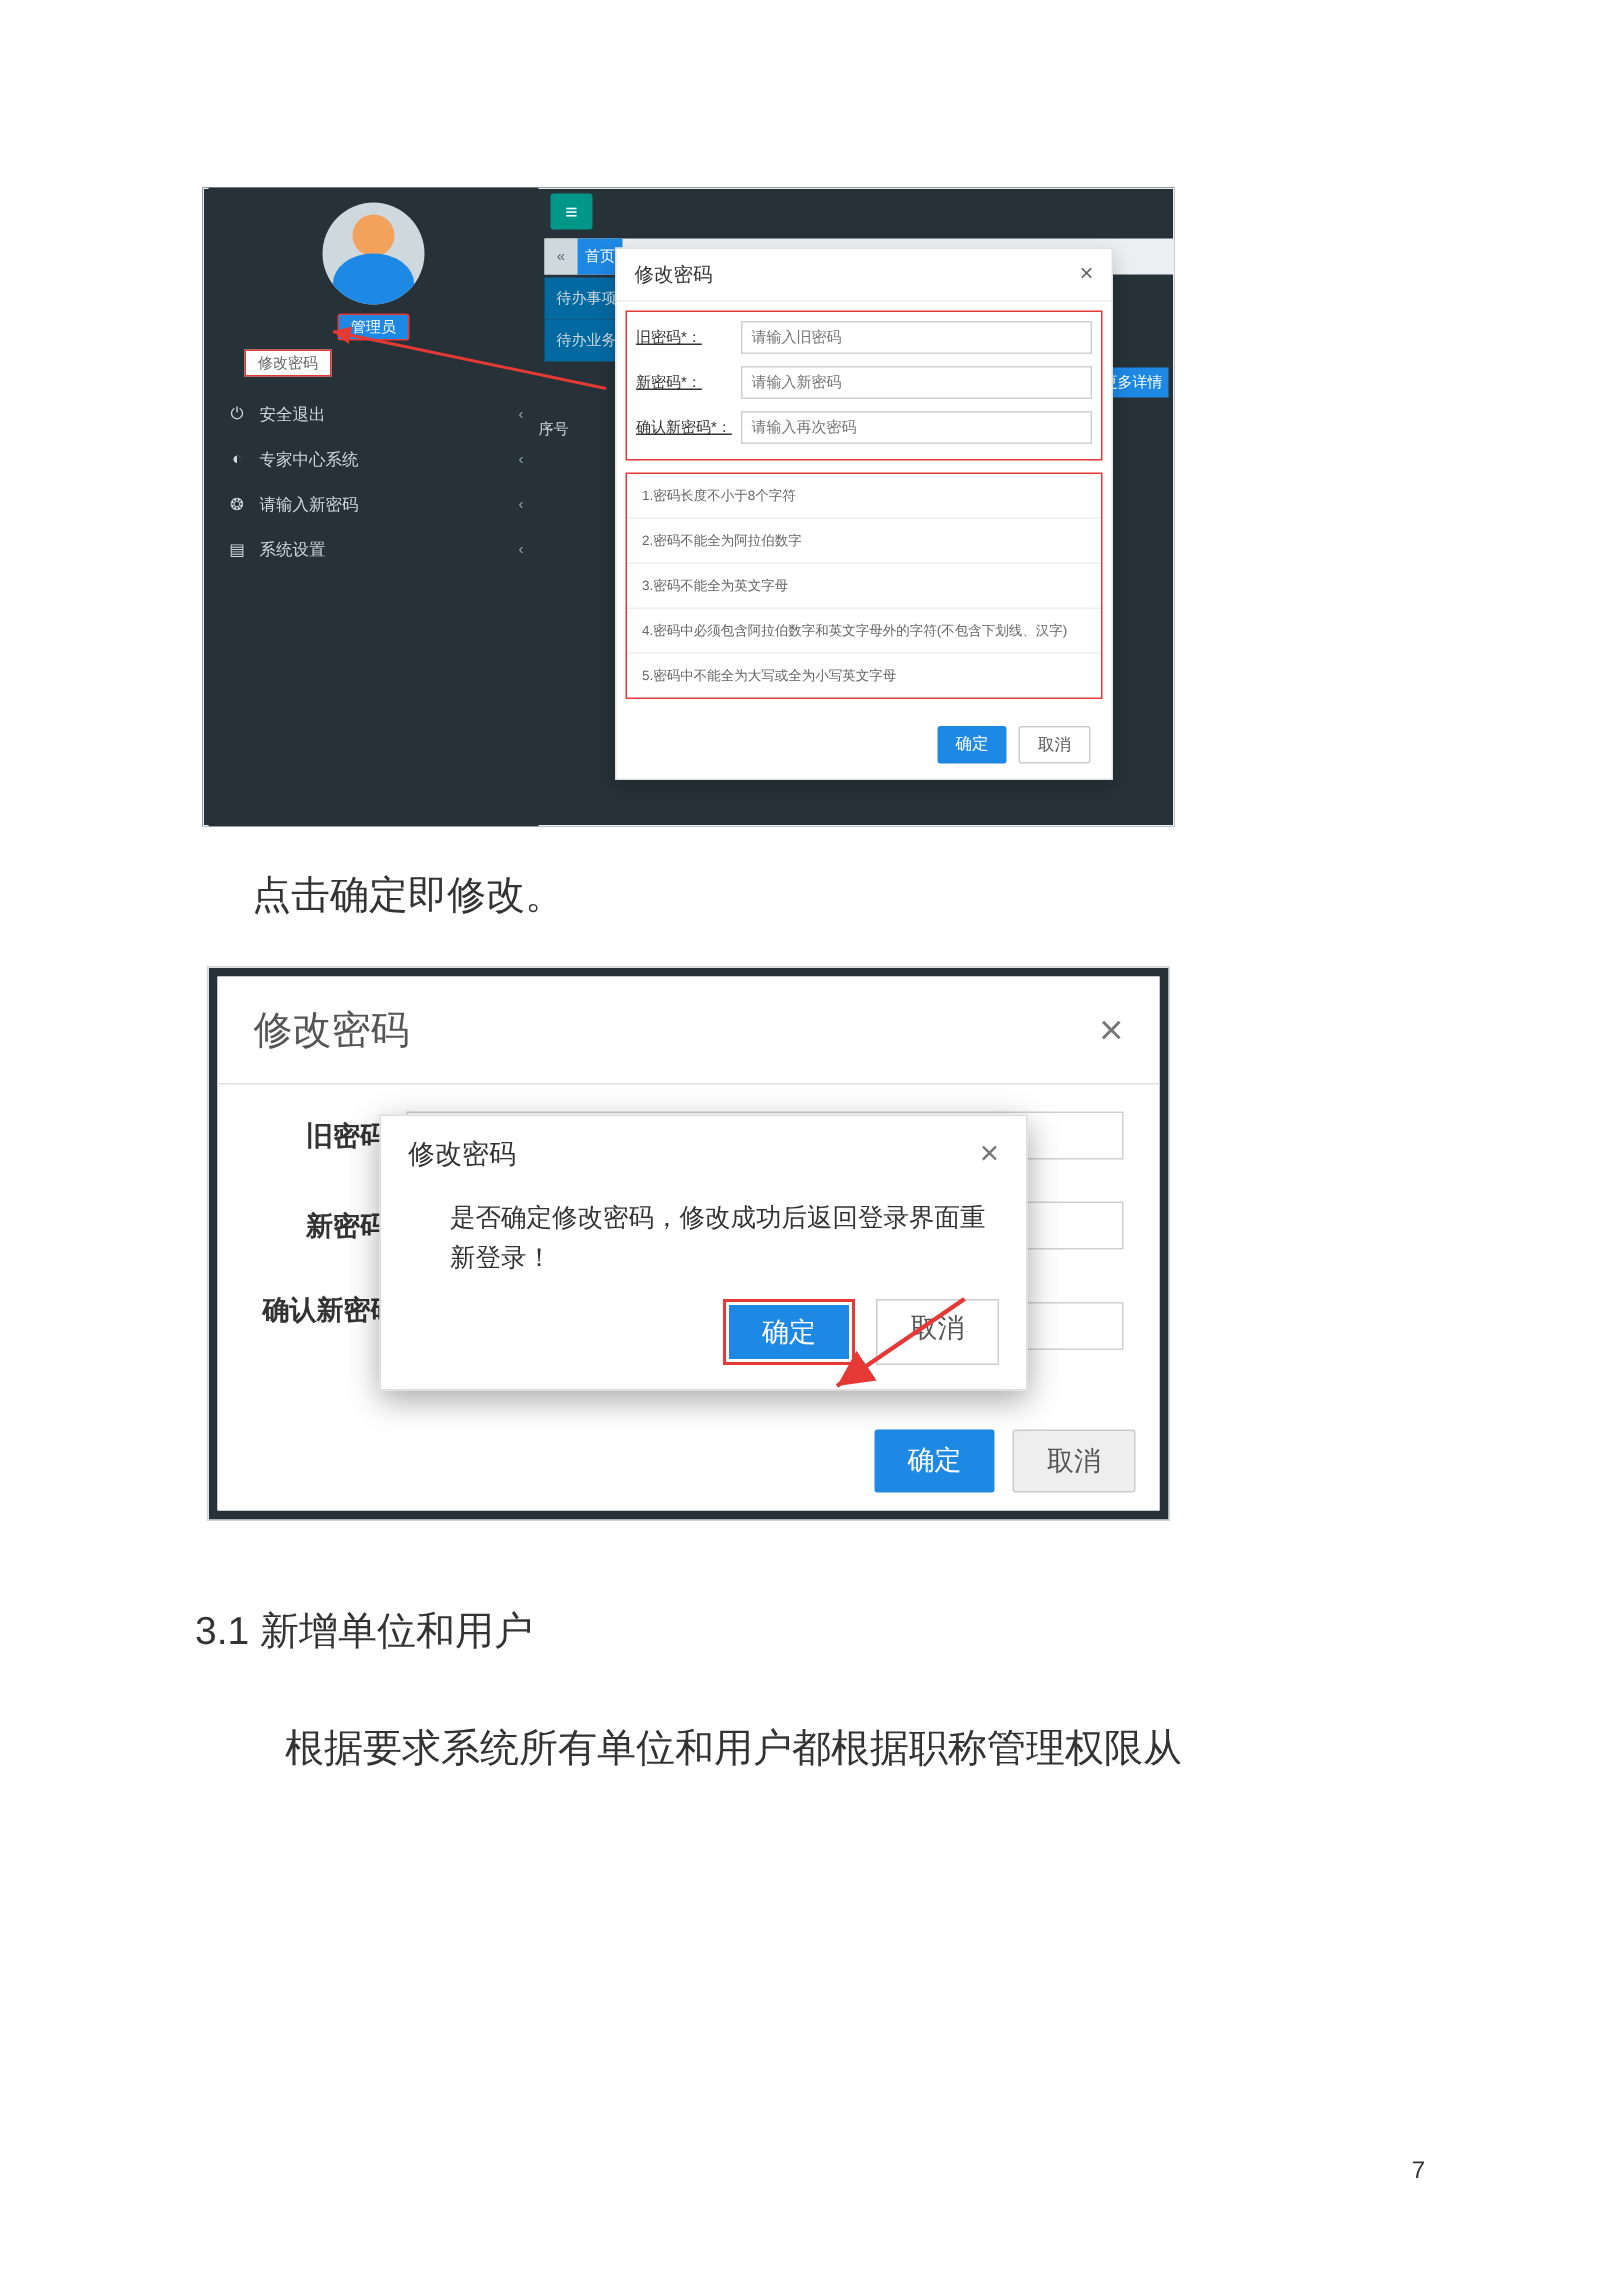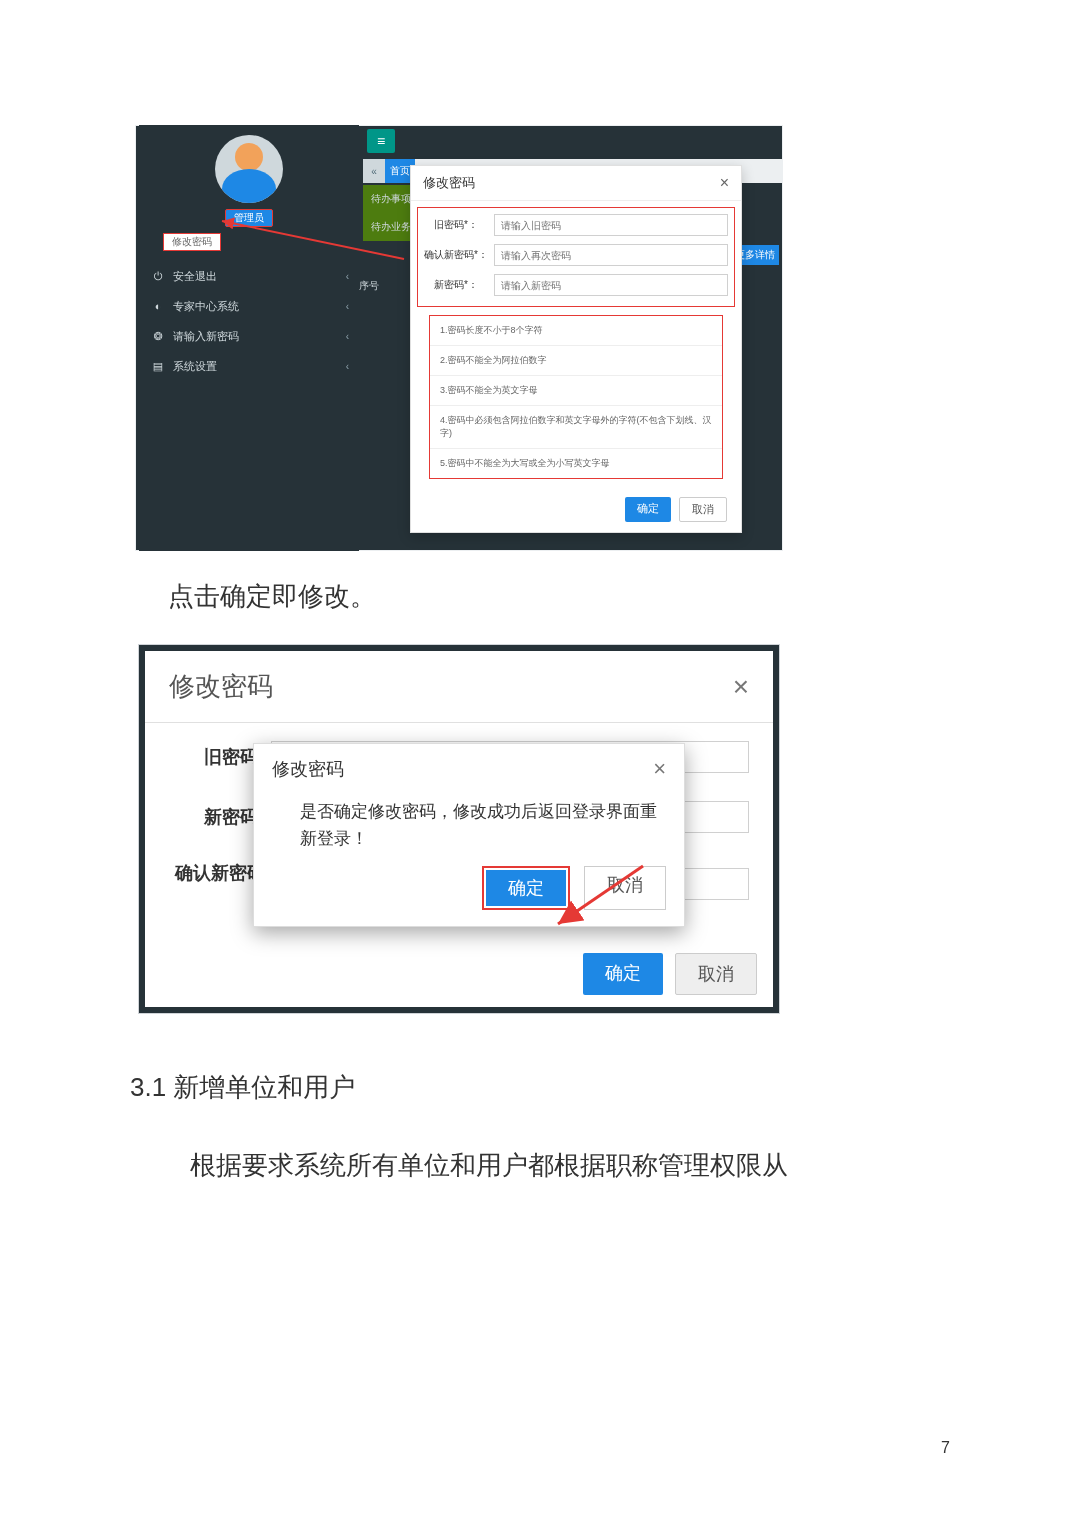--- a/index.html
+++ b/index.html
@@ -22,36 +22,36 @@
   .side-ico{width:14px;text-align:center;margin-right:8px;font-size:11px;}
   .side-list{margin-top:10px;}
 
   
   .s1-top{position:absolute;left:228px;top:0;right:0;height:28px;}
   .menu-btn{width:28px;height:24px;background:#009688;color:#fff;display:flex;align-items:center;justify-content:center;font-size:14px;border-radius:2px;margin:4px 0 0 4px;}
   .s1-tabbar{position:absolute;left:228px;top:34px;right:0;height:24px;background:#eceff1;display:flex;align-items:center;font-size:10px;}
   .tab-back{width:22px;height:24px;background:#cfd8dc;color:#546e7a;display:flex;align-items:center;justify-content:center;}
   .tab-home{width:30px;height:24px;background:#1e88e5;color:#fff;display:flex;align-items:center;justify-content:center;}
   .s1-mainlabels{position:absolute;left:228px;top:60px;width:55px;color:#cfd8dc;font-size:10px;}
-  .s1-mainlabels div{height:28px;display:flex;align-items:center;padding-left:8px;background:#4d7c0f;text-align:center;}
+  .s1-mainlabels div{height:28px;display:flex;align-items:center;padding-left:8px;background:#0369a1;text-align:center;}
   .more-btn{position:absolute;right:4px;top:120px;background:#1e88e5;color:#fff;font-size:10px;padding:3px 4px;}
   .seq-lbl{position:absolute;left:224px;top:154px;color:#cfd8dc;font-size:10px;}
 
   
   .arrow1{position:absolute;left:81px;top:86px;width:190px;height:60px;pointer-events:none;}
 
   
   .modal1{position:absolute;left:275px;top:40px;width:330px;background:#fff;border:1px solid #e0e0e0;box-shadow:0 4px 12px rgba(0,0,0,.2);}
   .modal1 .m1-head{display:flex;align-items:center;justify-content:space-between;padding:8px 12px;border-bottom:1px solid #eee;font-size:13px;}
   .m1-close{font-size:16px;color:#666;cursor:pointer;}
   .m1-body{border:1.5px solid #e53935;margin:6px;padding:6px 6px 2px 6px;}
   .frow{display:flex;align-items:center;margin-bottom:8px;}
-  .frow label{width:64px;text-align:center;font-size:10px;color:#333;}
+  .frow label{width:64px;text-align:left;font-size:10px;color:#333;text-decoration:underline;}
   .frow input{flex:1;height:18px;border:1px solid #d0d0d0;font-size:10px;padding:1px 6px;color:#999;background:#fff;margin-left:6px;}
-  .rules{border:1.5px solid #e53935;margin:8px 18px;}
+  .rules{border:1.5px solid #e53935;margin:8px 6px;}
   .rules div{border-bottom:1px solid #eee;padding:8px 10px;font-size:9px;color:#666;}
   .rules div:last-child{border-bottom:none;}
   .m1-foot{display:flex;justify-content:flex-end;gap:8px;padding:10px 14px;}
   .btn{font-size:11px;padding:4px 12px;border-radius:2px;cursor:pointer;}
   .btn-pri{background:#1e88e5;color:#fff;}
   .btn-def{background:#fff;color:#555;border:1px solid #ccc;}
 
   
   .caption{font-size:26px;margin:28px 0 30px 38px;}
 
@@ -155,26 +155,26 @@
         <div class="m1-head">
           <span>修改密码</span>
           <span class="m1-close">×</span>
         </div>
         <div class="m1-body">
           <div class="frow">
             <label>旧密码*：</label>
             <input placeholder="请输入旧密码" style="">
           </div>
           <div class="frow">
+            <label>新密码*：</label>
+            <input placeholder="请输入新密码" style="">
+          </div>
+          <div class="frow">
             <label>确认新密码*：</label>
             <input placeholder="请输入再次密码" style="">
-          </div>
-          <div class="frow">
-            <label>新密码*：</label>
-            <input placeholder="请输入新密码" style="">
           </div>
         </div>
         <div class="rules">
           <div>1.密码长度不小于8个字符</div>
           <div>2.密码不能全为阿拉伯数字</div>
           <div>3.密码不能全为英文字母</div>
           <div>4.密码中必须包含阿拉伯数字和英文字母外的字符(不包含下划线、汉字)</div>
           <div>5.密码中不能全为大写或全为小写英文字母</div>
         </div>
         <div class="m1-foot">

